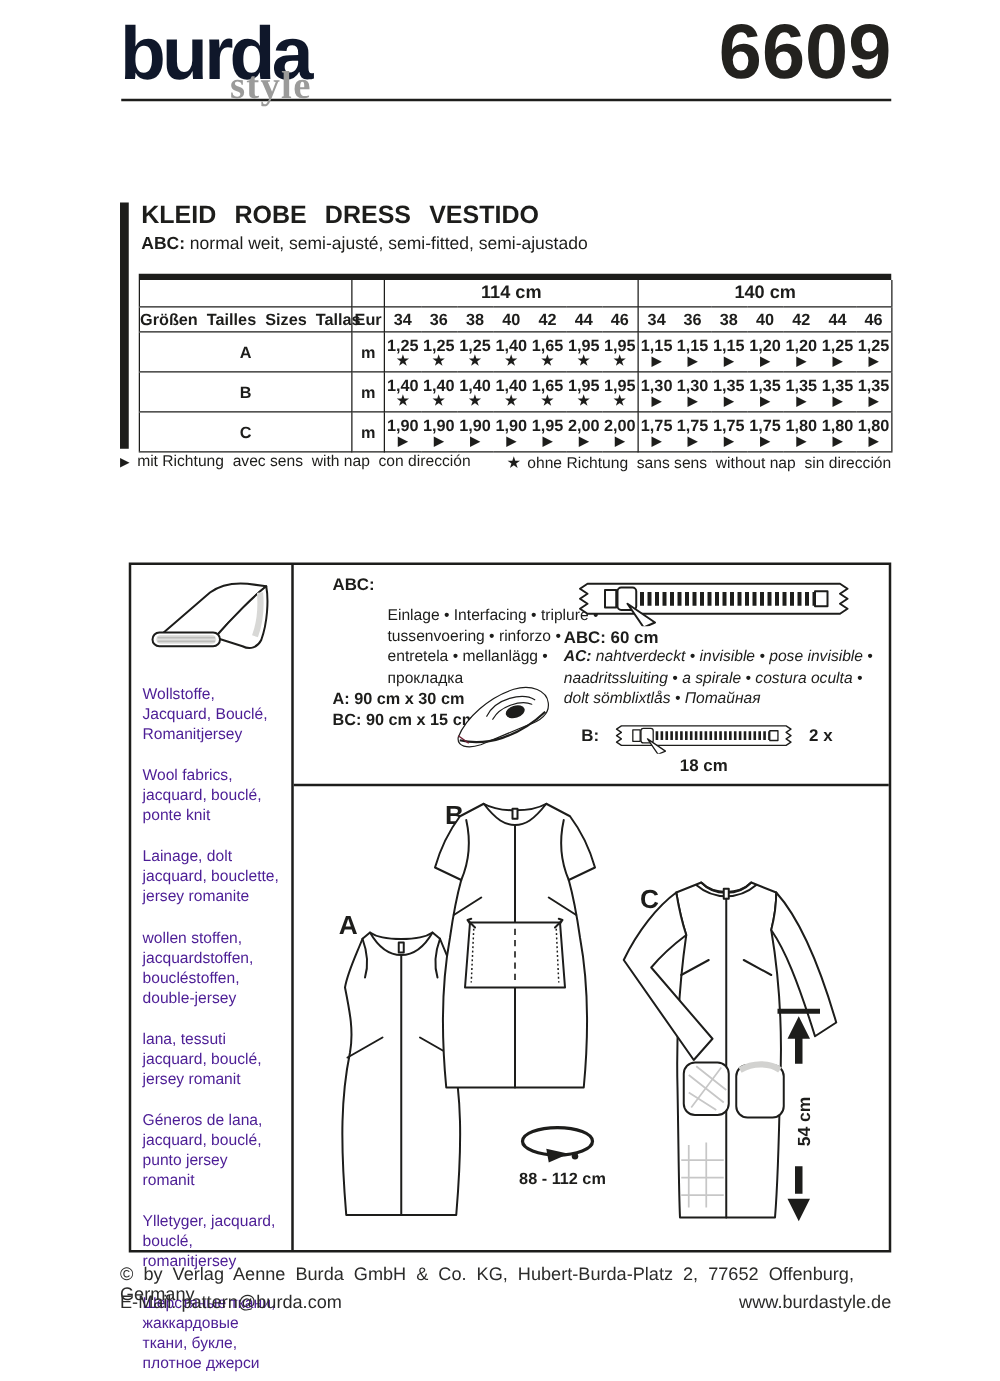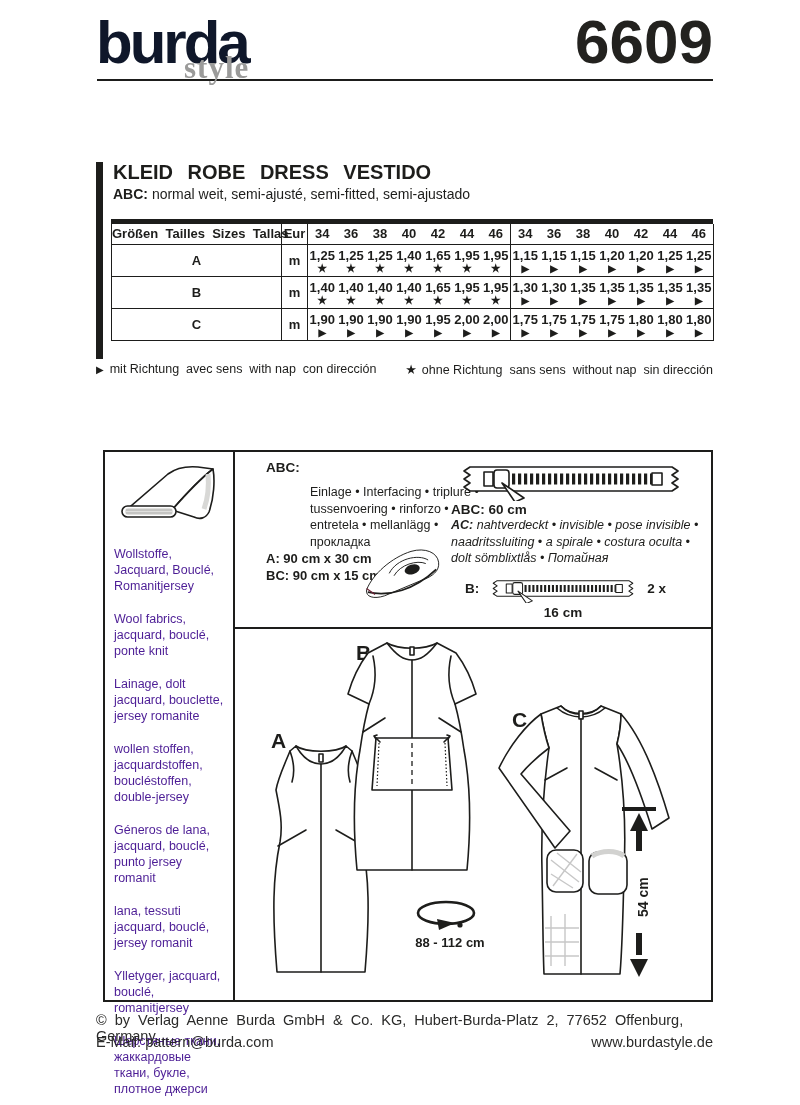--- a/index.html
+++ b/index.html
@@ -114,20 +114,26 @@
         <col style="width: 29px;">
         <col style="width: 29px;">
         <col style="width: 29px;">
         <col style="width: 29px;">
         <col style="width: 29px;">
         <col style="width: 29px;">
         <col style="width: 29px;">
         <col style="width: 29px;">
       </colgroup>
     <thead id="size-thead">
+        <tr class="hrow1">
+          <td class="bR"></td>
+          <td class="bR"></td>
+          <td class="bR" colspan="7">114 cm</td>
+          <td colspan="7">140 cm</td>
+        </tr>
         <tr class="hrow2">
           <td class="lblc bR">Größen  Tailles  Sizes  Tallas</td>
           <td class="bR">Eur</td>
           <td>34</td>
           <td>36</td>
           <td>38</td>
           <td>40</td>
           <td>42</td>
           <td>44</td>
           <td class="bR">46</td>
@@ -339,22 +345,22 @@
       <path d="M92,14 C93,25 92,38 88,49" stroke="#d8d8d6" stroke-width="5" fill="none"></path>
       <rect x="6" y="46" width="54" height="11" rx="5.5" class="fw"></rect>
       <line x1="10" y1="50" x2="56" y2="50" stroke="#9a9a98" stroke-width="1.4"></line>
       <line x1="10" y1="53" x2="56" y2="53" stroke="#9a9a98" stroke-width="1.4"></line>
       <rect x="9" y="48" width="48" height="7" rx="3.5" fill="#cfcfcd" opacity="0.65"></rect>
     </svg>
     <p>Wollstoffe, Jacquard, Bouclé, Romanitjersey</p>
     <p>Wool fabrics, jacquard, bouclé, ponte knit</p>
     <p>Lainage, dolt jacquard, bouclette, jersey romanite</p>
     <p>wollen stoffen, jacquardstoffen, boucléstoffen, double-jersey</p>
+    <p>lana, tessuti jacquard, bouclé, jersey romanit</p>
     <p>Géneros de lana, jacquard, bouclé, punto jersey romanit</p>
-    <p>lana, tessuti jacquard, bouclé, jersey romanit</p>
     <p>Ylletyger, jacquard, bouclé, romanitjersey</p>
     <p>Шерстяные ткани, жаккардовые ткани, букле, плотное джерси</p>
   </div>
 
   <div id="notions">
     <div id="interfacing">
       <div class="hdg">ABC:</div>
       <div class="langs">Einlage • Interfacing • triplure • tussenvoering • rinforzo • entretela • mellanlägg • прокладка</div>
       <div class="sz">A: 90 cm x 30 cm</div>
       <div class="sz">BC: 90 cm x 15 cm</div>
@@ -386,21 +392,21 @@
         </svg>
       <div class="zip-abc">ABC: 60 cm</div>
       <div class="zip-ac"><b>AC:</b><span> nahtverdeckt • invisible • pose invisible • naadritssluiting • a spirale • costura oculta • dolt sömblixtlås • Потайная</span></div>
       <div id="zip-b-row">
         <span class="blb">B:</span>
         <svg width="150" height="29" viewBox="0 0 230 44">
             <use href="#zip-sym"></use>
           </svg>
         <span class="bcount">2 x</span>
       </div>
-      <div id="zip-b-len">16 cm</div>
+      <div id="zip-b-len">18 cm</div>
     </div>
   </div>
 
   <div id="drawings">
     <div class="view-label abs" id="label-a">A</div>
     <div class="view-label abs" id="label-b">B</div>
     <div class="view-label abs" id="label-c">C</div>
 
     <svg class="abs" style="left:33px; top:111px;" width="106" height="238" viewBox="0 0 106 238">
       <path class="fw" d="M28,6 L22,11 C16,26 10,38 8,50 C12,70 15,85 12,102 C5,136 4,172 9,232 L97,232 C102,172 101,136 94,102 C91,85 94,70 98,50 C96,38 90,26 84,11 L78,6 C70,20 61,24 53,24 C45,24 36,20 28,6 Z"></path>

